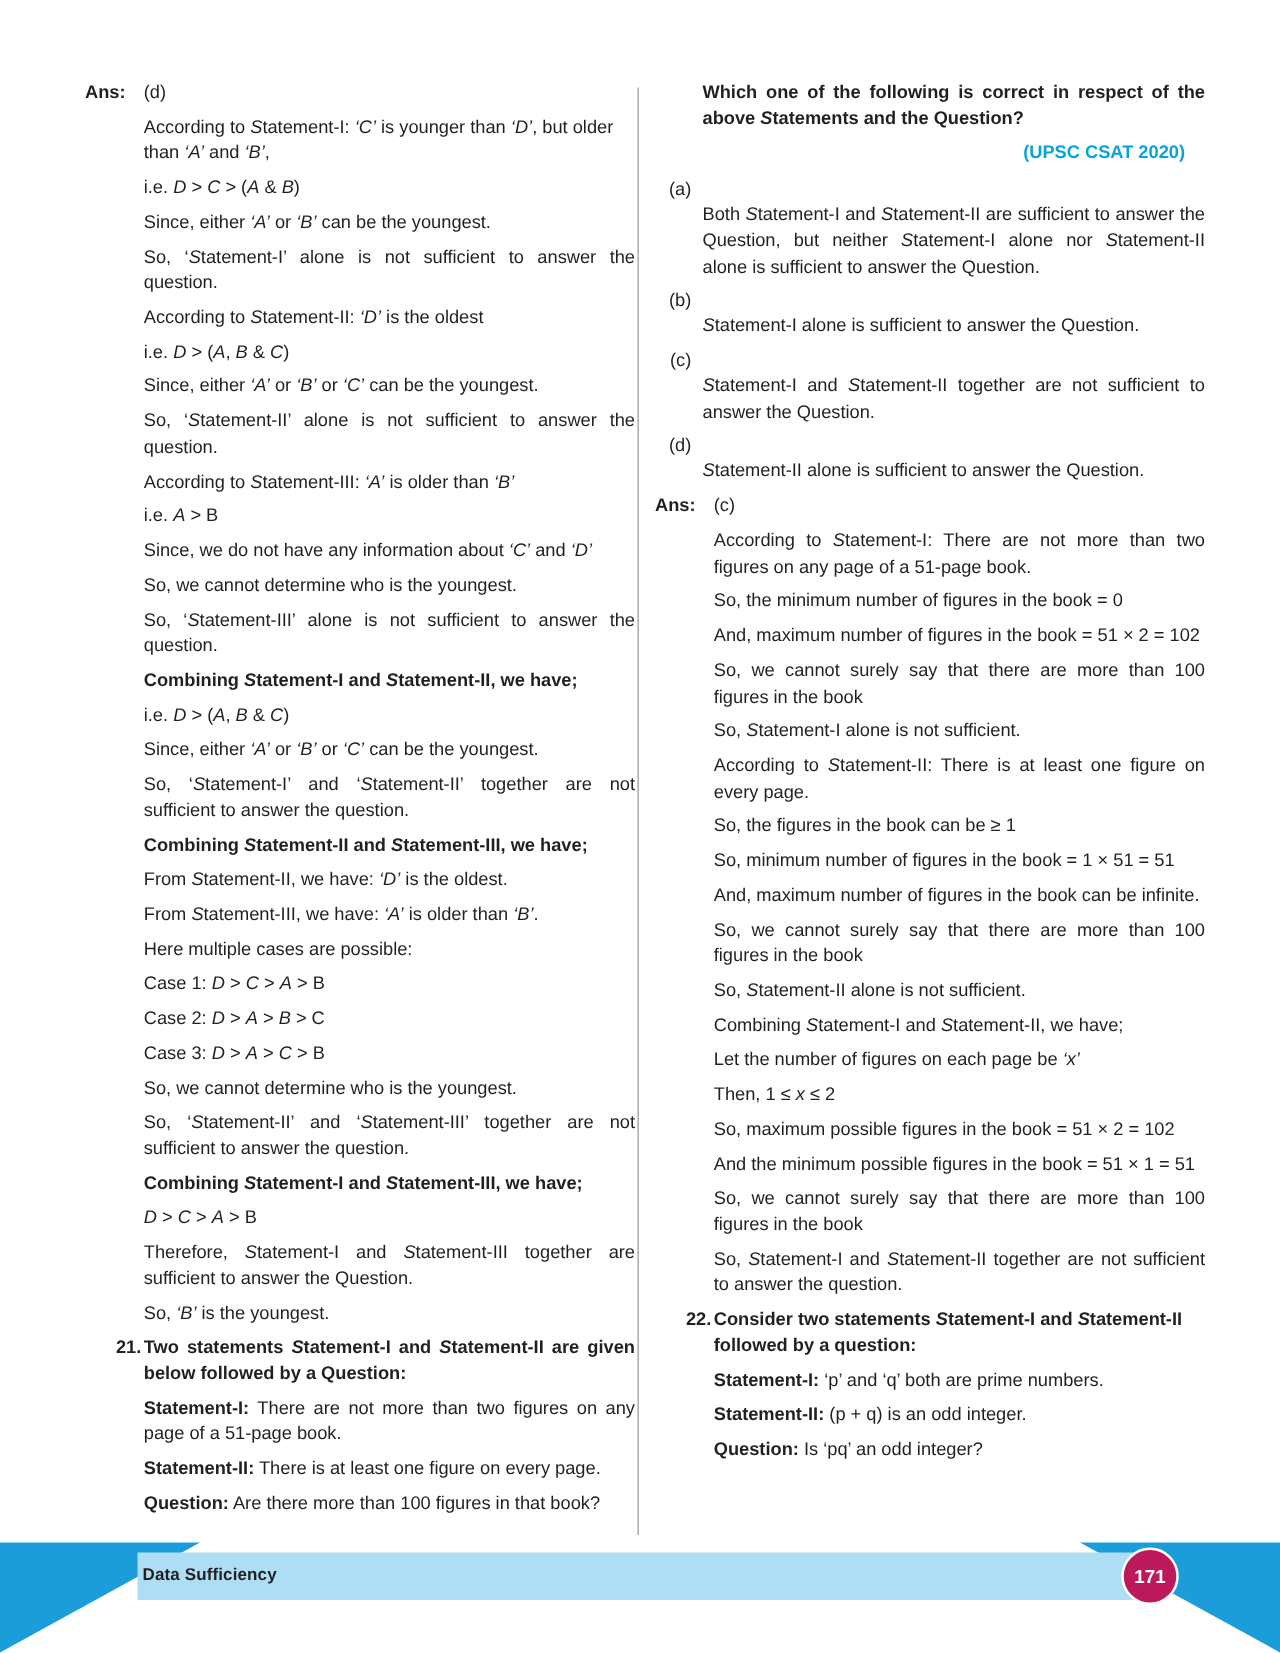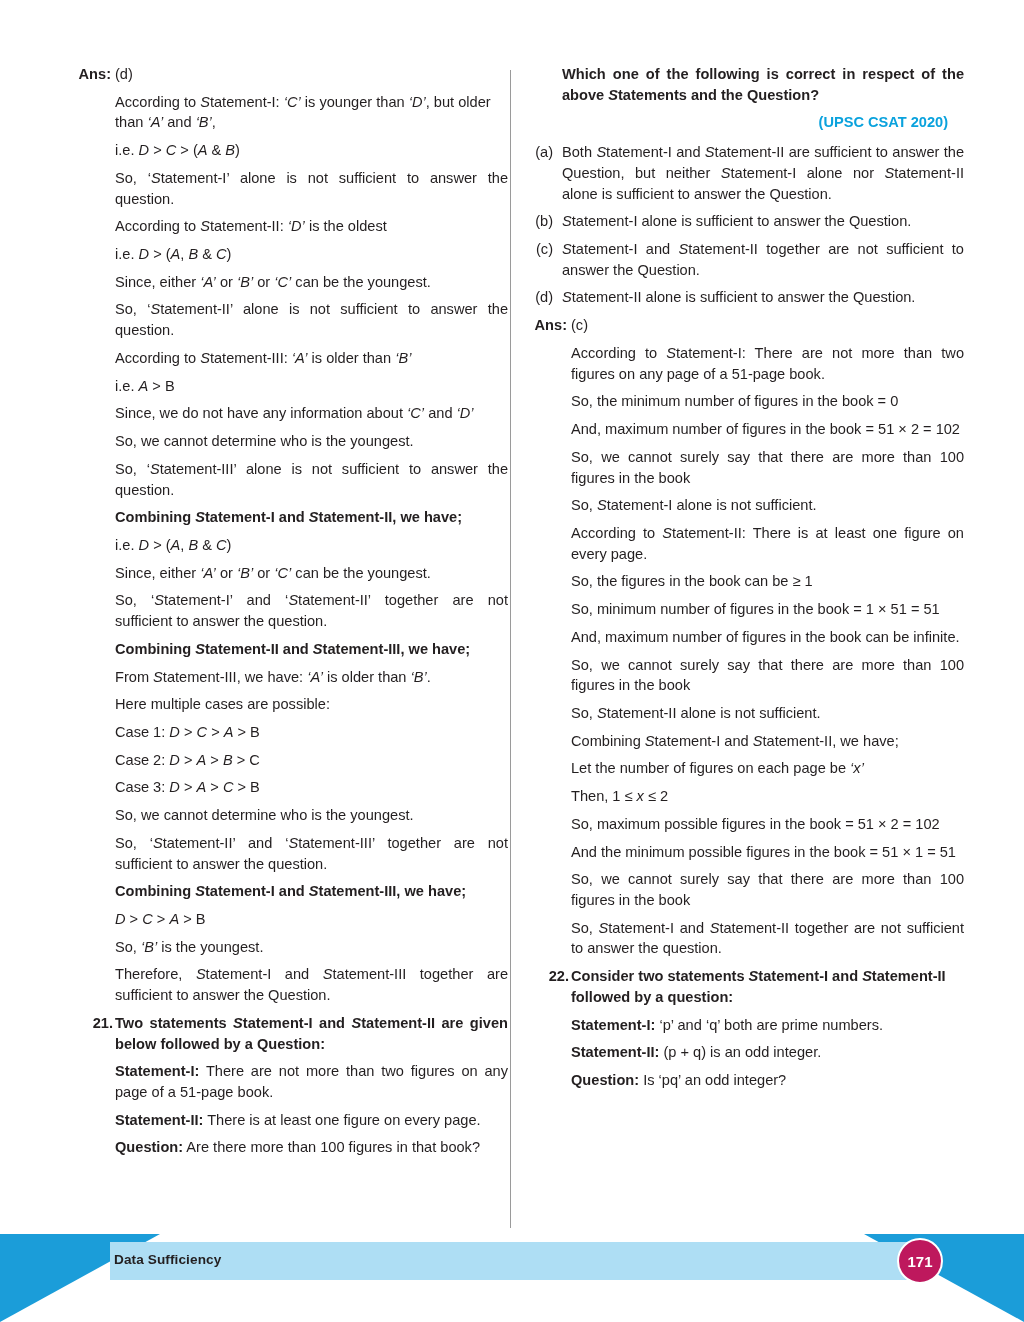--- a/index.html
+++ b/index.html
@@ -45,21 +45,21 @@
   .row {
     display: flex;
     align-items: flex-start;
     margin-bottom: 7px;
   }
   .gutter {
     flex: 0 0 47px;
     font-size: 14.6px;
     line-height: 1.42;
     font-weight: bold;
-    text-align: right;
+    text-align: left;
     padding-right: 4px;
     box-sizing: border-box;
   }
   .gutter.num {
     flex: 0 0 47px;
     text-align: right;
     padding-right: 2px;
   }
   .gutter.opt {
     flex: 0 0 38px;
@@ -71,21 +71,21 @@
   .body-text {
     flex: 1 1 auto;
     font-size: 14.6px;
     line-height: 1.42;
     text-align: justify;
     hyphens: none;
   }
   .body-text.nojust { text-align: left; }
   .body-text.b { font-weight: bold; }
 
-  .opt-row .body-text { text-align: justify; }
+  .opt-row .body-text { text-align: justify; margin-top: 20px; }
 
   
   .p {
     margin: 0 0 7px 47px;
     font-size: 14.6px;
     line-height: 1.42;
     text-align: justify;
   }
   .p.nojust { text-align: left; }
   .p.b { font-weight: bold; }
@@ -173,46 +173,48 @@
 
   <div class="col col-left">
 
     <div class="row">
       <div class="gutter">Ans:</div>
       <div class="body-text nojust">(d)</div>
     </div>
 
     <p class="p nojust">According to <i>S</i>tatement-I: <i>‘C’</i> is younger than <i>‘D’</i>, but older than <i>‘A’</i> and <i>‘B’</i>,</p>
     <p class="p nojust"> i.e. <i>D</i> &gt; <i>C</i> &gt; (<i>A</i> &amp; <i>B</i>)</p>
+    <p class="p nojust">Since, either <i>‘A’</i> or <i>‘B’</i> can be the youngest.</p>
     <p class="p">So, ‘<i>S</i>tatement-I’ alone is not sufficient to answer the question.</p>
     <p class="p nojust">According to <i>S</i>tatement-II: <i>‘D’</i> is the oldest</p>
     <p class="p nojust">i.e. <i>D</i> &gt; (<i>A</i>, <i>B</i> &amp; <i>C</i>)</p>
     <p class="p nojust">Since, either <i>‘A’</i> or <i>‘B’</i> or <i>‘C’</i> can be the youngest.</p>
     <p class="p">So, ‘<i>S</i>tatement-II’ alone is not sufficient to answer the question.</p>
     <p class="p nojust">According to <i>S</i>tatement-III: <i>‘A’</i> is older than <i>‘B’</i></p>
     <p class="p nojust">i.e. <i>A</i> &gt; B</p>
     <p class="p">Since, we do not have any information about <i>‘C’</i> and <i>‘D’</i></p>
     <p class="p nojust">So, we cannot determine who is the youngest.</p>
     <p class="p">So, ‘<i>S</i>tatement-III’ alone is not sufficient to answer the question.</p>
     <p class="p b nojust">Combining <i>S</i>tatement-I and <i>S</i>tatement-II, we have;</p>
     <p class="p nojust">i.e. <i>D</i> &gt; (<i>A</i>, <i>B</i> &amp; <i>C</i>)</p>
     <p class="p nojust">Since, either <i>‘A’</i> or <i>‘B’</i> or <i>‘C’</i> can be the youngest.</p>
     <p class="p">So, ‘<i>S</i>tatement-I’ and ‘<i>S</i>tatement-II’ together are not sufficient to answer the question.</p>
     <p class="p b nojust">Combining <i>S</i>tatement-II and <i>S</i>tatement-III, we have;</p>
+    <p class="p nojust">From <i>S</i>tatement-II, we have: <i>‘D’</i> is the oldest.</p>
     <p class="p nojust">From <i>S</i>tatement-III, we have: <i>‘A’</i> is older than <i>‘B’</i>.</p>
     <p class="p nojust">Here multiple cases are possible:</p>
     <p class="p nojust">Case 1: <i>D</i> &gt; <i>C</i> &gt; <i>A</i> &gt; B</p>
     <p class="p nojust">Case 2: <i>D</i> &gt; <i>A</i> &gt; <i>B</i> &gt; C</p>
     <p class="p nojust">Case 3: <i>D</i> &gt; <i>A</i> &gt; <i>C</i> &gt; B</p>
     <p class="p nojust">So, we cannot determine who is the youngest.</p>
     <p class="p">So, ‘<i>S</i>tatement-II’ and ‘<i>S</i>tatement-III’ together are not sufficient to answer the question.</p>
     <p class="p b nojust">Combining <i>S</i>tatement-I and <i>S</i>tatement-III, we have;</p>
     <p class="p nojust"><i>D</i> &gt; <i>C</i> &gt; <i>A</i> &gt; B</p>
+    <p class="p">Therefore, <i>S</i>tatement-I and <i>S</i>tatement-III together are sufficient to answer the Question.</p>
     <p class="p nojust">So, <i>‘B’</i> is the youngest.</p>
-    <p class="p">Therefore, <i>S</i>tatement-I and <i>S</i>tatement-III together are sufficient to answer the Question.</p>
 
     <div class="row">
       <div class="gutter num">21.</div>
       <div class="body-text b">Two statements <i>S</i>tatement-I and <i>S</i>tatement-II are given below followed by a Question:</div>
     </div>
 
     <p class="p"><b>Statement-I:</b><span> There are not more than two figures on any page of a 51-page book.</span></p>
     <p class="p nojust"><b>Statement-II:</b><span> There is at least one figure on every page.</span></p>
     <p class="p"><b>Question:</b><span> Are there more than 100 figures in that book?</span></p>
 

